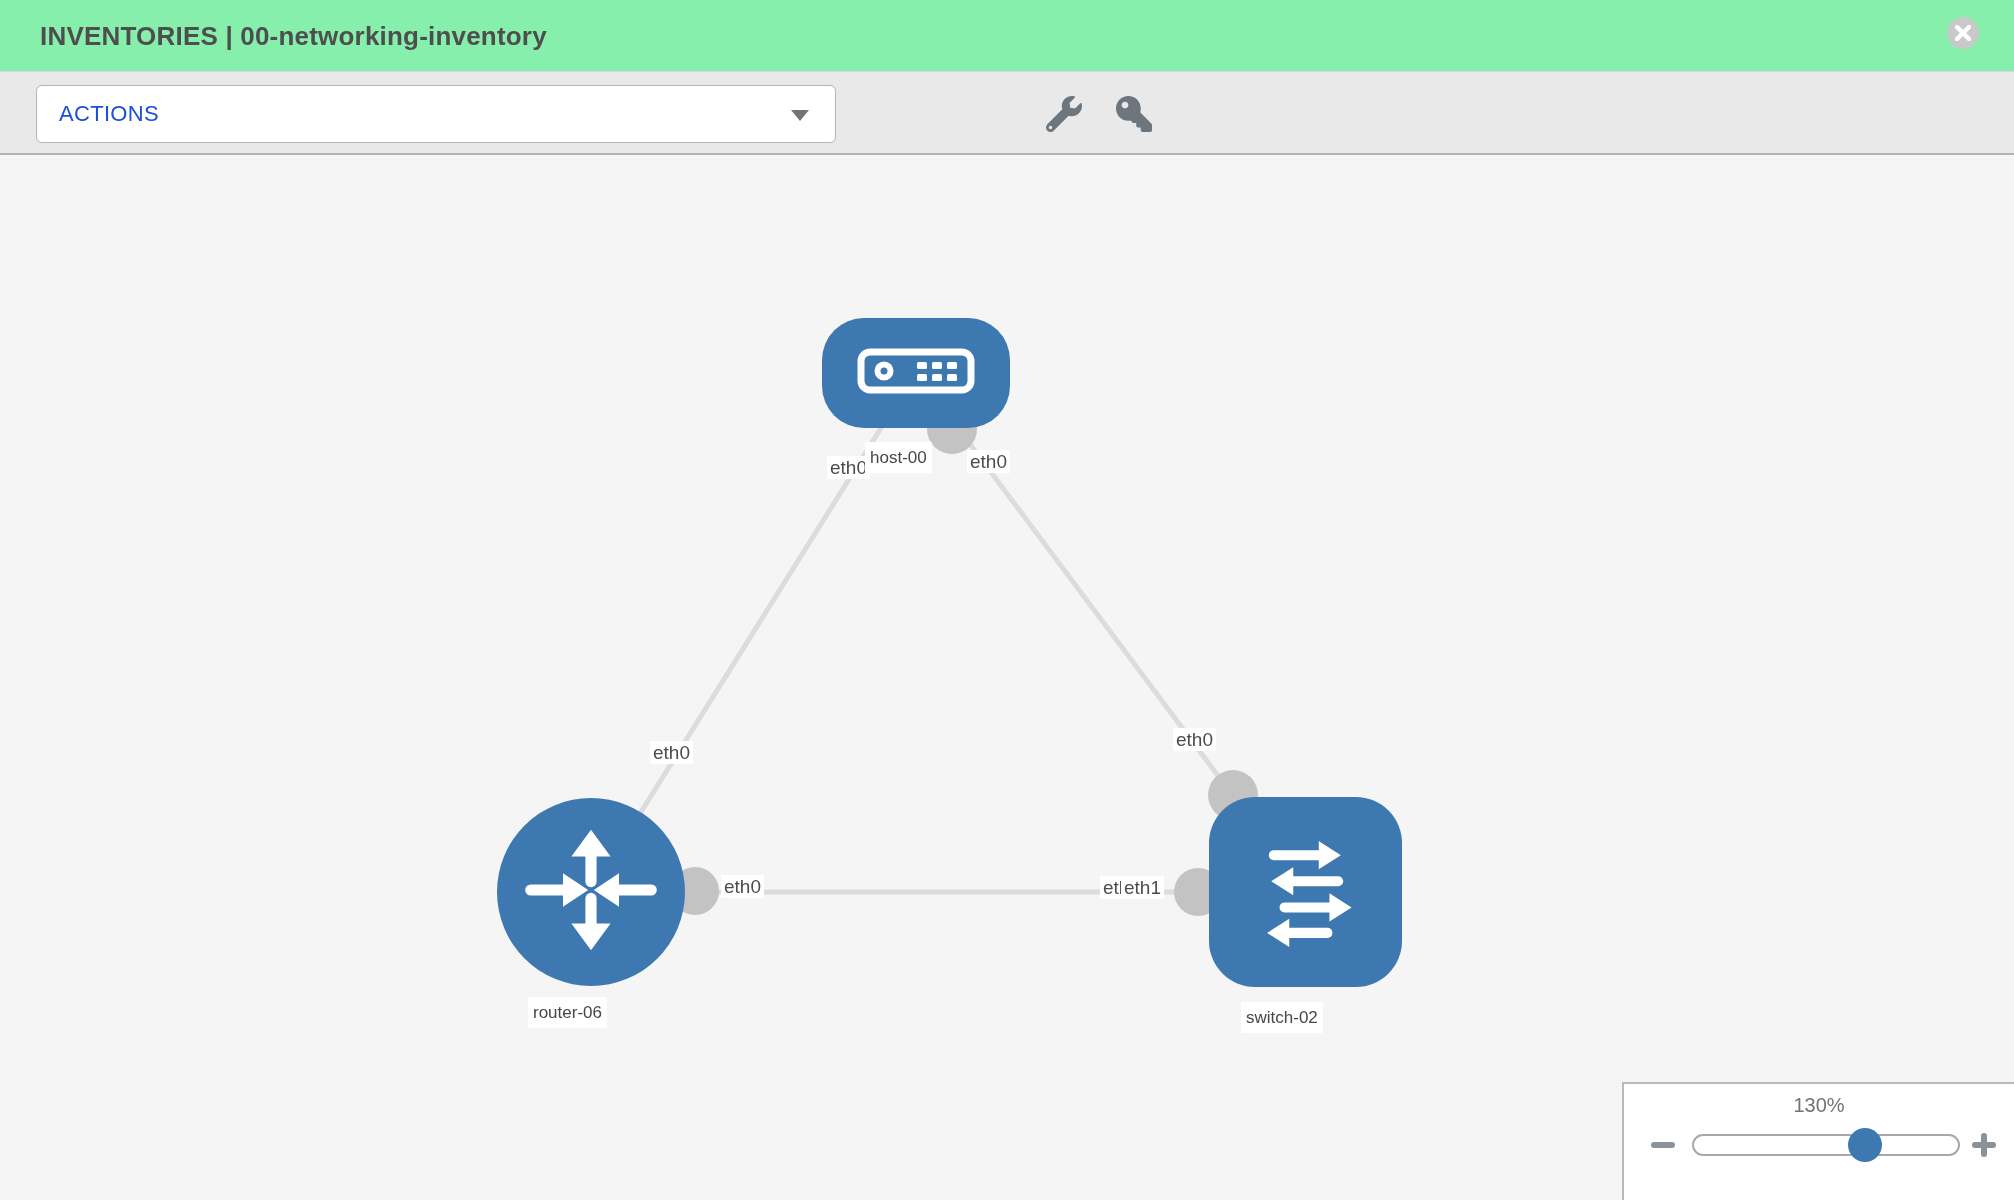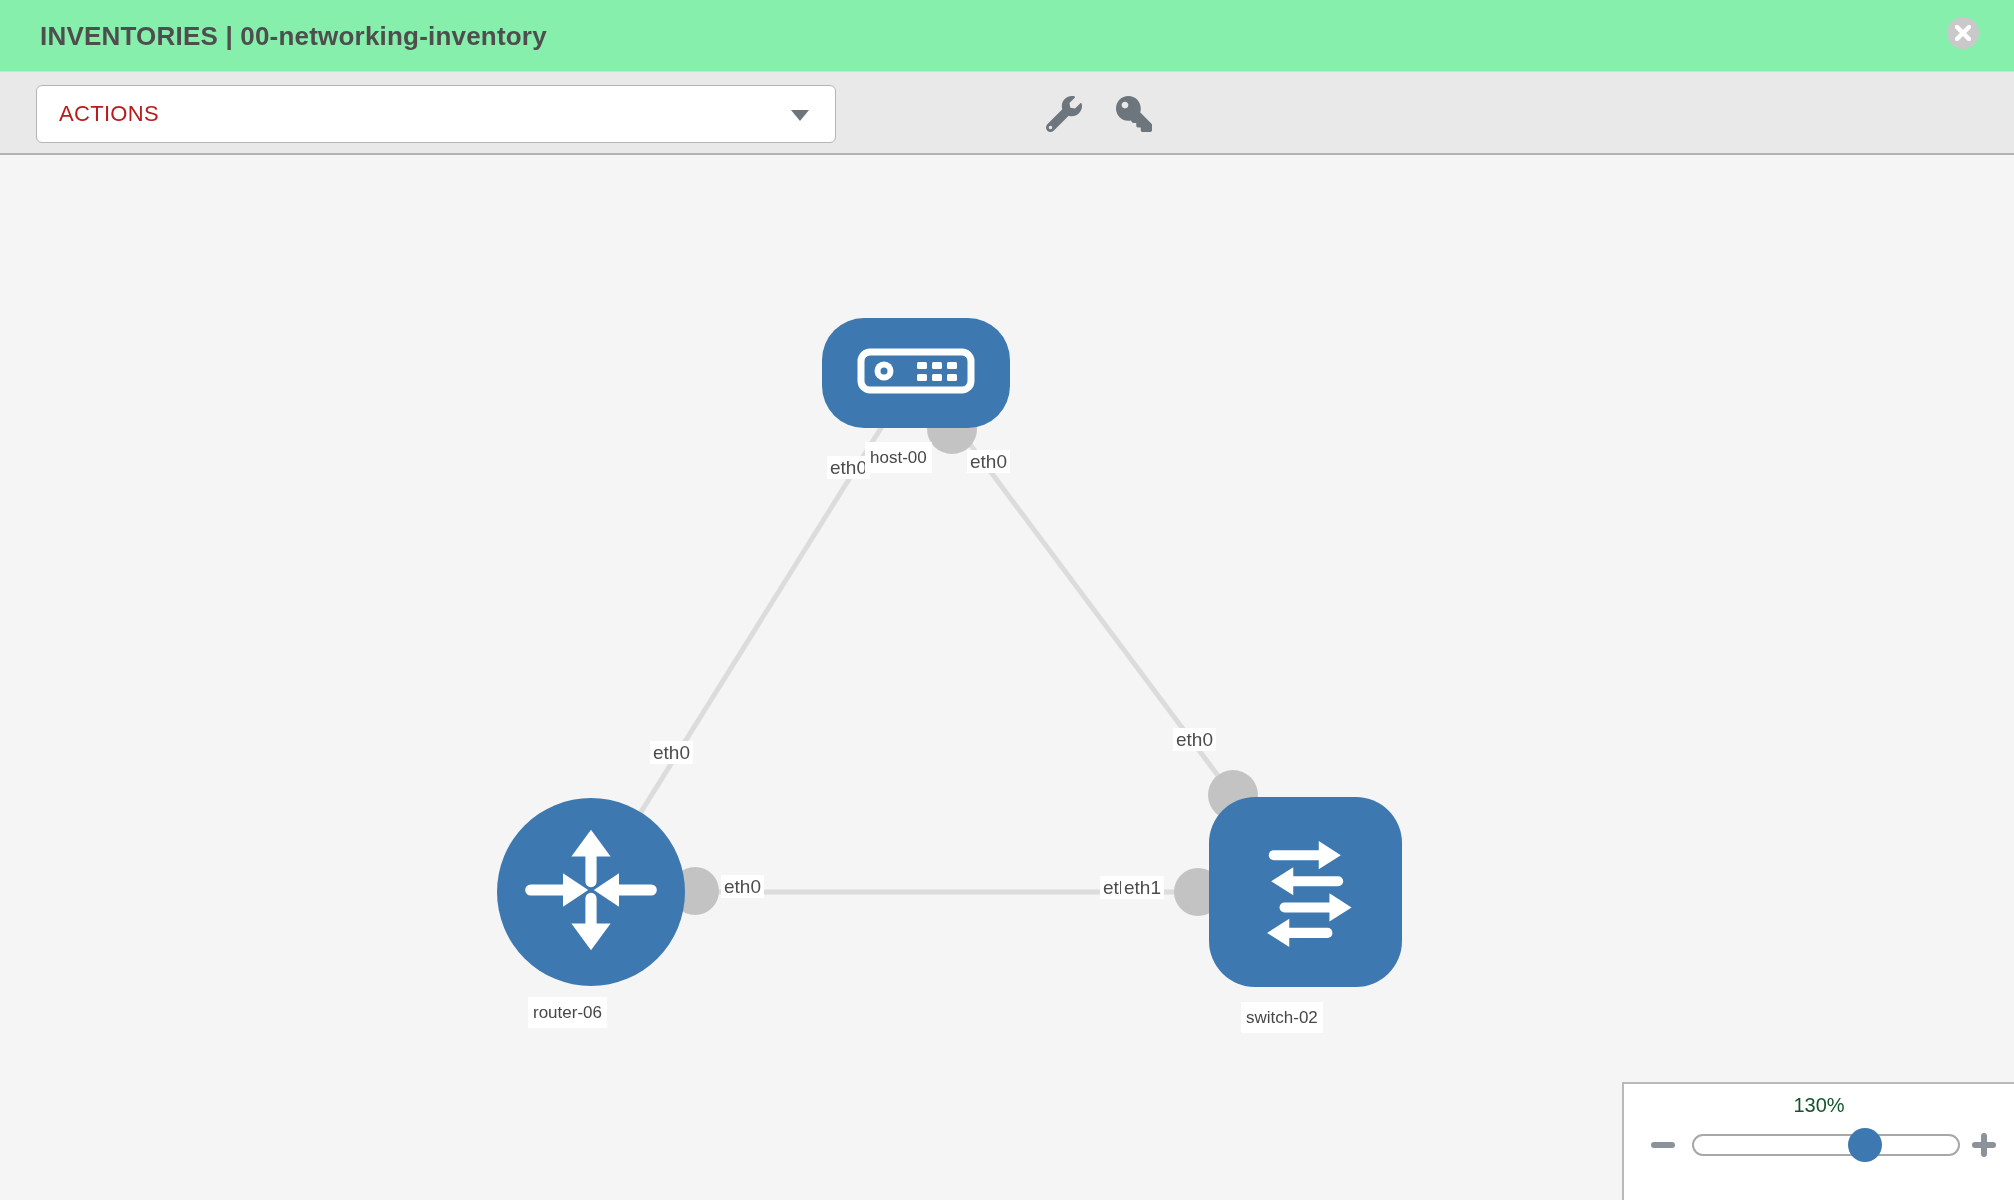--- a/index.html
+++ b/index.html
@@ -36,21 +36,21 @@
   .toolbar{
     position:absolute;left:0;top:72px;width:2014px;height:83px;
     background:var(--toolbar-bg);border-bottom:2px solid #b2b2b2;
   }
   .dropdown{
     position:absolute;top:13px;height:58px;background:#ffffff;
     border:1px solid #b5b5b5;border-radius:6px;cursor:pointer;
   }
   .dropdown .dd-label{
     position:absolute;left:22px;top:0;height:56px;line-height:56px;
-    font-size:22px;color:#b91c1c;letter-spacing:.3px;
+    font-size:22px;color:#1d4ed8;letter-spacing:.3px;
   }
   .caret{
     position:absolute;right:26px;top:24px;width:0;height:0;
     border-left:9px solid transparent;border-right:9px solid transparent;
     border-top:11px solid #6d757d;
   }
   .dd-actions{left:36px;width:800px;}
   .dd-search{left:1183px;width:793px;}
   .tool-icon{
     position:absolute;top:24px;width:36px;height:36px;cursor:pointer;
@@ -87,21 +87,21 @@
   }
 
   
   .zoom-panel{
     position:absolute;left:1622px;top:1082px;width:392px;height:118px;
     background:#ffffff;border-left:2px solid #b9b9b9;border-top:2px solid #b9b9b9;
     z-index:5;
   }
   .zoom-value{
     position:absolute;left:0;top:10px;width:100%;text-align:center;
-    font-size:20px;color:#14532d;
+    font-size:20px;color:#737373;
   }
   .zoom-minus,.zoom-plus{
     position:absolute;top:50px;width:24px;height:22px;background:none;border:none;cursor:pointer;
   }
   .zoom-minus{left:27px;}
   .zoom-plus{left:348px;}
   .zoom-minus .hbar,.zoom-plus .hbar{
     position:absolute;left:0;top:8px;width:24px;height:6px;border-radius:3px;background:#8b929a;
   }
   .zoom-plus .vbar{

